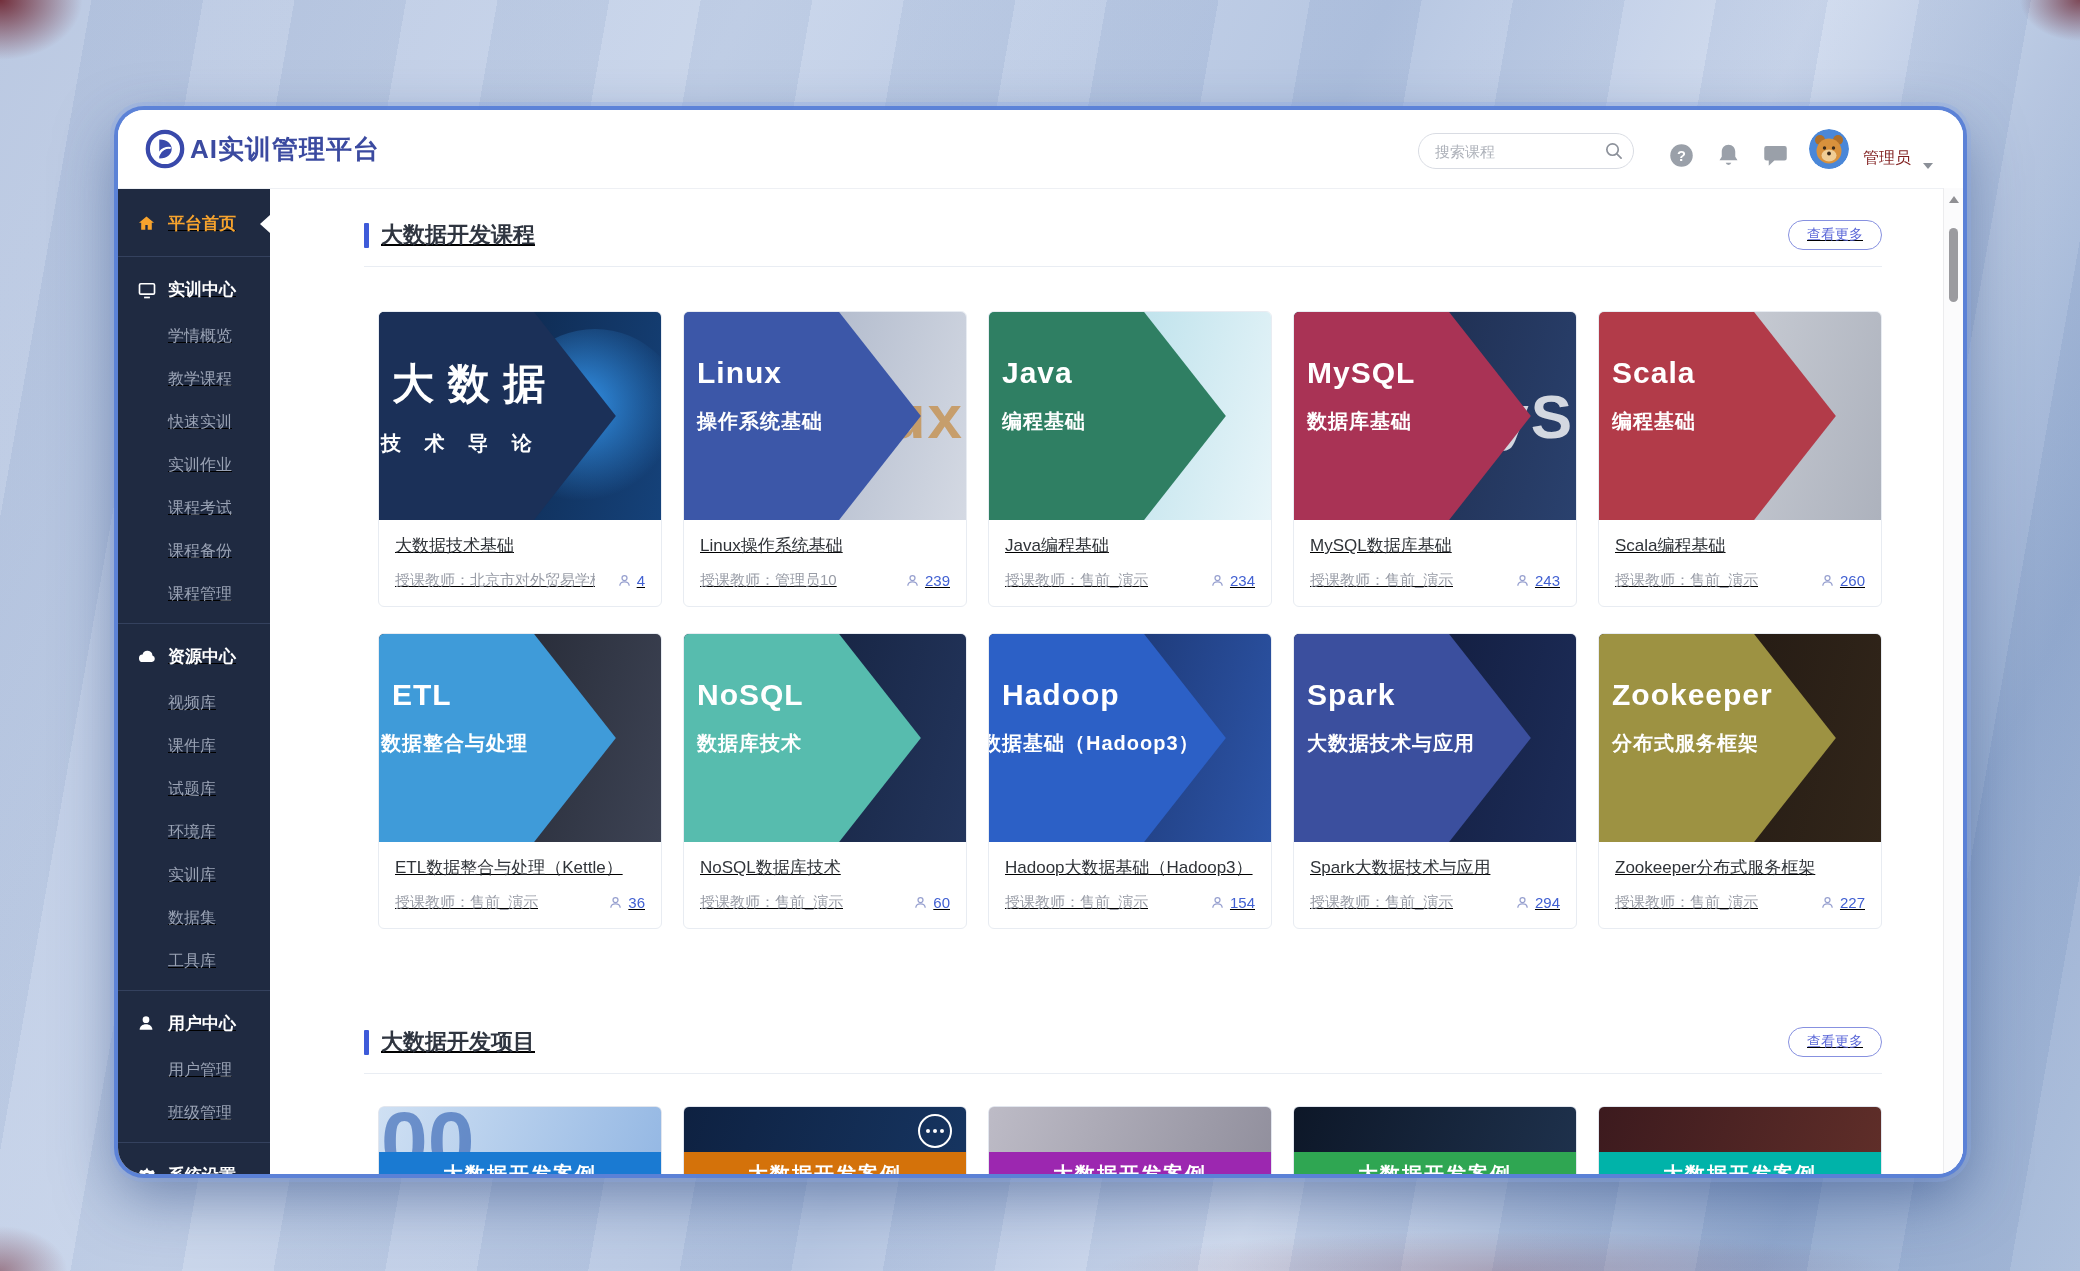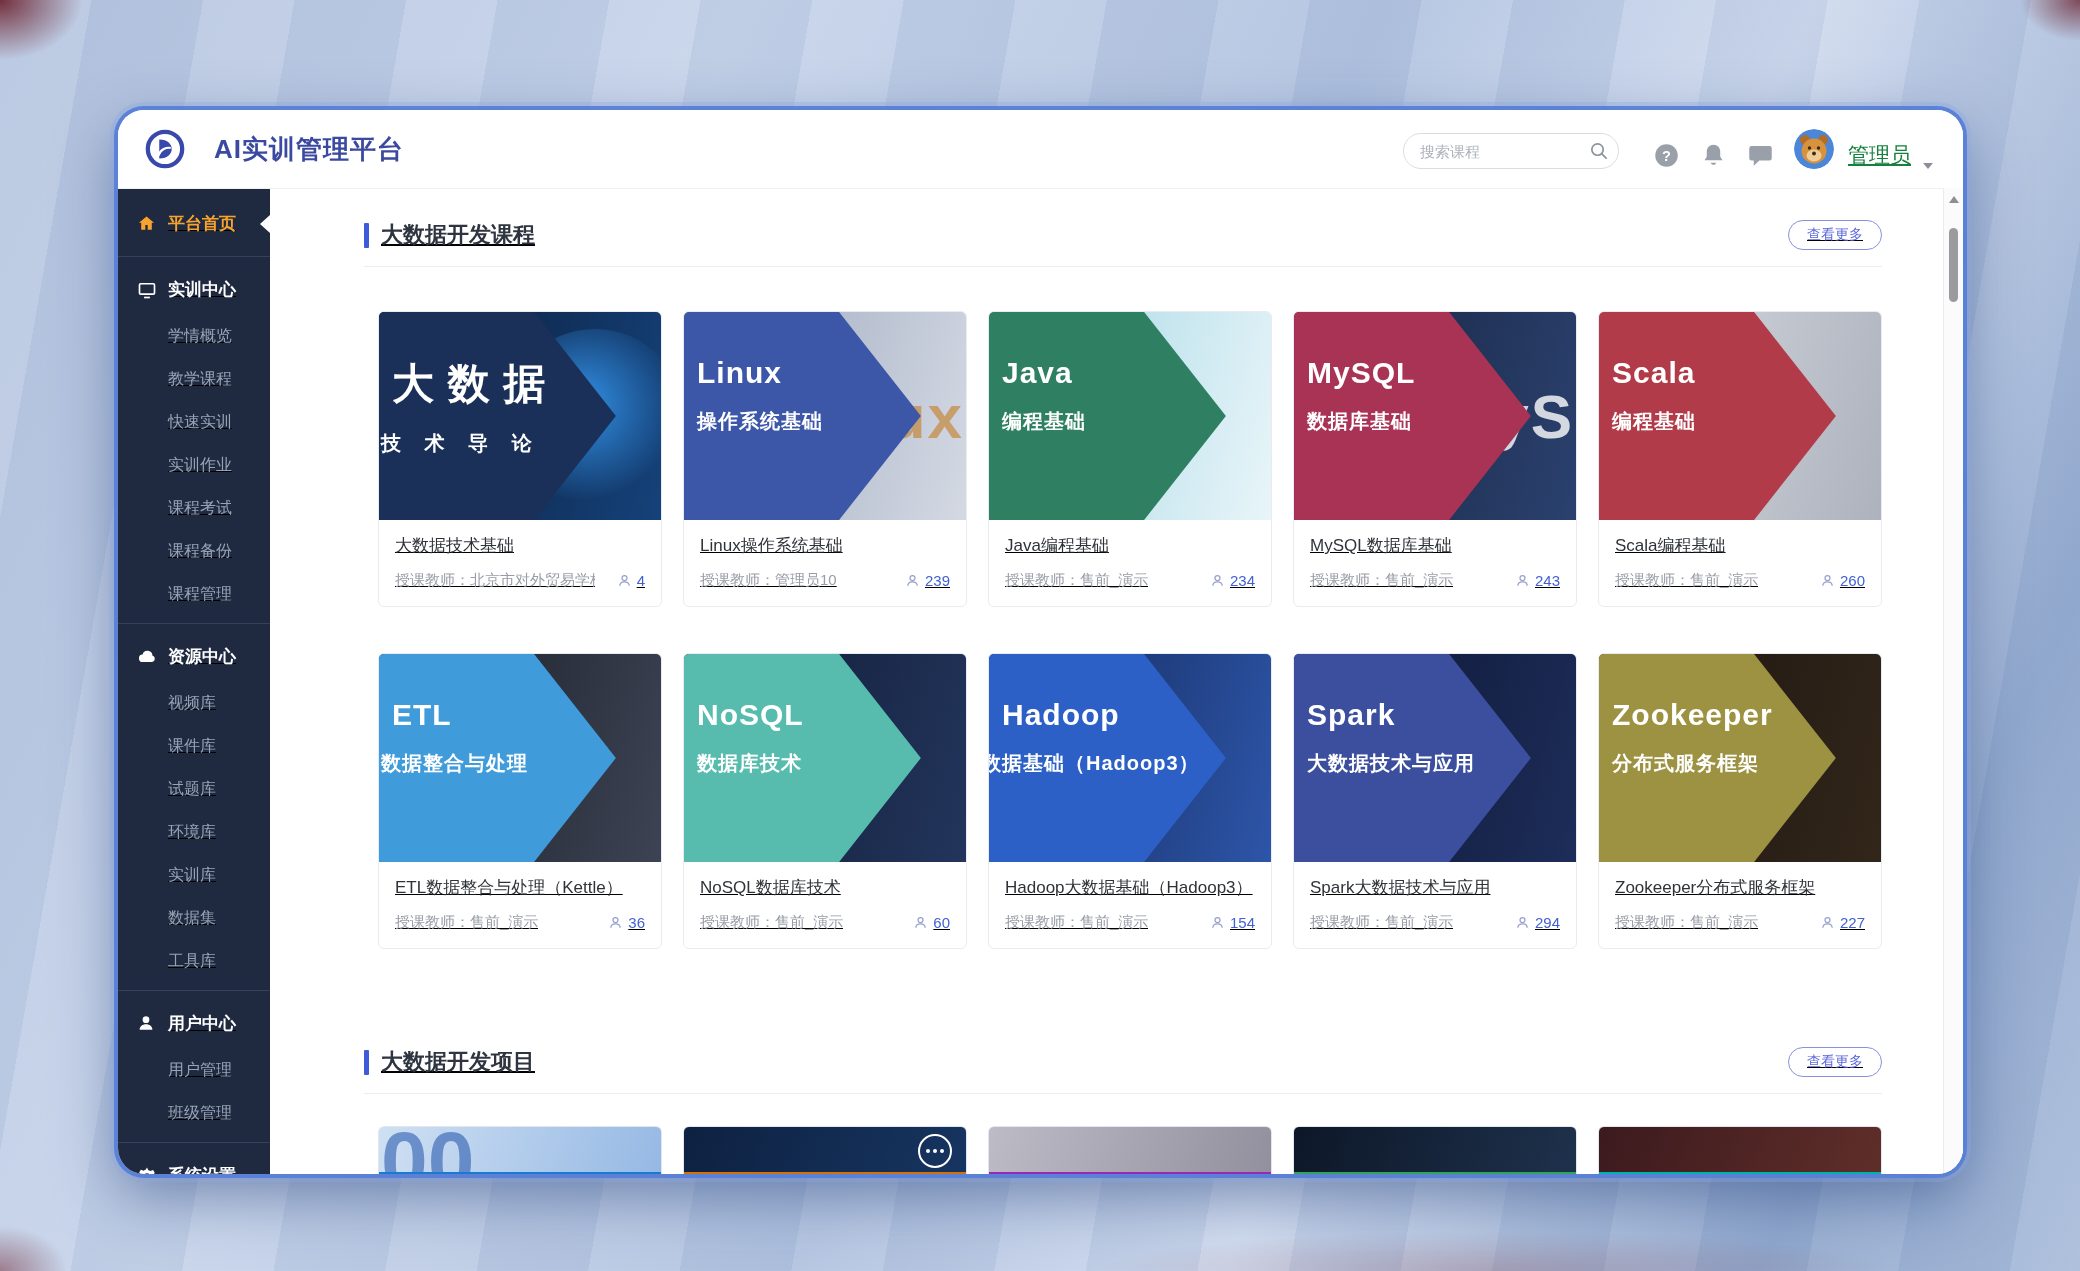--- a/index.html
+++ b/index.html
@@ -20,51 +20,51 @@
   }
   .window {
     position:absolute; left:118px; top:110px; width:1845px; height:1064px;
     background:#fff; border-radius:26px; overflow:hidden;
     box-shadow:0 0 0 4px rgba(88,128,215,.95), 0 0 0 8px rgba(140,170,230,.35), 0 22px 60px rgba(30,60,120,.5);
   }
   
   .topbar { height:78px; display:flex; align-items:center; padding:0 30px 0 26px; background:#fff; box-shadow:0 1px 0 #eef0f4; position:relative; z-index:5; }
   .brand { display:flex; align-items:center; }
   .logo { width:42px; height:42px; display:inline-block; }
-  .brand-title { margin-left:28px; font-size:26px; font-weight:bold; color:#3b4aa0; letter-spacing:1px; }
+  .brand-title { margin-left:4px; font-size:26px; font-weight:bold; color:#3b4aa0; letter-spacing:1px; }
   .top-right { margin-left:auto; display:flex; align-items:flex-end; gap:20px; }
   .searchbox { position:relative; width:216px; height:36px; margin-right:14px; }
   .searchbox input {
     width:100%; height:100%; border:1px solid #d9dce3; border-radius:18px;
     padding:0 38px 0 16px; font-size:15px; color:#333; outline:none; background:#fff;
     font-family:inherit;
   }
   .searchbox input::placeholder { color:#aeb2ba; }
   .search-ic { position:absolute; right:11px; top:8px; cursor:pointer; }
   .hicon { width:27px; height:27px; display:inline-flex; cursor:pointer; }
   .avatar { width:40px; height:40px; border-radius:50%; overflow:hidden; display:inline-block; cursor:pointer; }
-  .username { font-size:21px; color:#15803d; margin-left:-6px; cursor:pointer;text-decoration:underline; }
+  .username { font-size:16px; color:#7f1d1d; margin-left:-6px; cursor:pointer; }
   .caret { width:0; height:0; border-left:5px solid transparent; border-right:5px solid transparent; border-top:6px solid #8b9098; margin-left:-8px; cursor:pointer; }
   
   .body-row { position:relative; display:flex; height:986px;text-decoration:underline; }
   .sidebar { width:152px; background:#1f2a41; color:#fff; padding-top:10px; flex:none; }
   .side-main { position:relative; display:flex; align-items:center; gap:11px; padding:14px 0 14px 19px; font-size:17px; font-weight:600; color:#fff; cursor:pointer; }
   .side-main .mico { width:20px; height:20px; display:inline-flex; flex:none; }
   .side-main.active { color:#f7a32d; }
   .notch { position:absolute; right:0; top:50%; transform:translateY(-50%); width:0; height:0; border-top:9px solid transparent; border-bottom:9px solid transparent; border-right:10px solid #fff; }
   .side-sub { padding:11px 0 11px 50px; font-size:16px; color:#9aa3b5; cursor:pointer; }
   .side-divider { height:1px; background:#34415e; margin:7px 0; }
   
   .content { flex:1; background:#fff; padding:32px 0 0 94px; overflow:hidden; position:relative; }
   .sec-head { width:1518px; display:flex; align-items:center; }
   .sec-bar { width:5px; height:25px; background:#3e5bd9; border-radius:1px; margin-right:12px; }
   .sec-title { font-size:22px; color:#2f3540; font-weight:600; }
   .more-btn { margin-left:auto; border:1px solid #8791e0; color:#5a67d8; background:#fff; border-radius:16px; padding:5px 18px; font-size:14px; cursor:pointer; font-family:inherit;text-align:right; }
   .sec-divider { width:1518px; height:1px; background:#e9edf3; margin-top:16px; }
-  .grid { display:grid; grid-template-columns:repeat(5,284px); gap:46px 21px; margin:44px 0 0 14px; }
+  .grid { display:grid; grid-template-columns:repeat(5,284px); gap:26px 21px; margin:44px 0 0 14px; }
   .grid.projects { margin-top:32px; }
   .card { border:1px solid #e8ecf2; border-radius:6px; overflow:hidden; background:#fff; cursor:pointer; }
   .cover { position:relative; height:208px; overflow:hidden; background:linear-gradient(105deg,var(--bg1,#223),var(--bg2,#446)); }
   .glow { position:absolute; right:-24px; top:8%; width:180px; height:180px; border-radius:50%; background:radial-gradient(circle at 42% 42%, var(--glow, rgba(0,0,0,0)), transparent 65%); z-index:0; }
   .bgtext { position:absolute; right:2px; top:50%; transform:translateY(-50%); font-size:62px; font-weight:800; color:var(--bgt, rgba(255,255,255,0)); letter-spacing:2px; z-index:0; }
   .arrowbg { position:absolute; inset:0; background:var(--arrow,#345); clip-path:polygon(0 0,55% 0,84% 50%,55% 100%,0 100%); z-index:1; }
   .ctext { position:absolute; left:13px; top:44px; z-index:2; color:#fff; }
   .ctext .big { font-size:30px; font-weight:bold; letter-spacing:1px; }
   .ctext .big.cn { font-size:42px; }
   .ctext .sub { margin-top:18px; font-size:20px; font-weight:bold; letter-spacing:1px; white-space:nowrap; }

